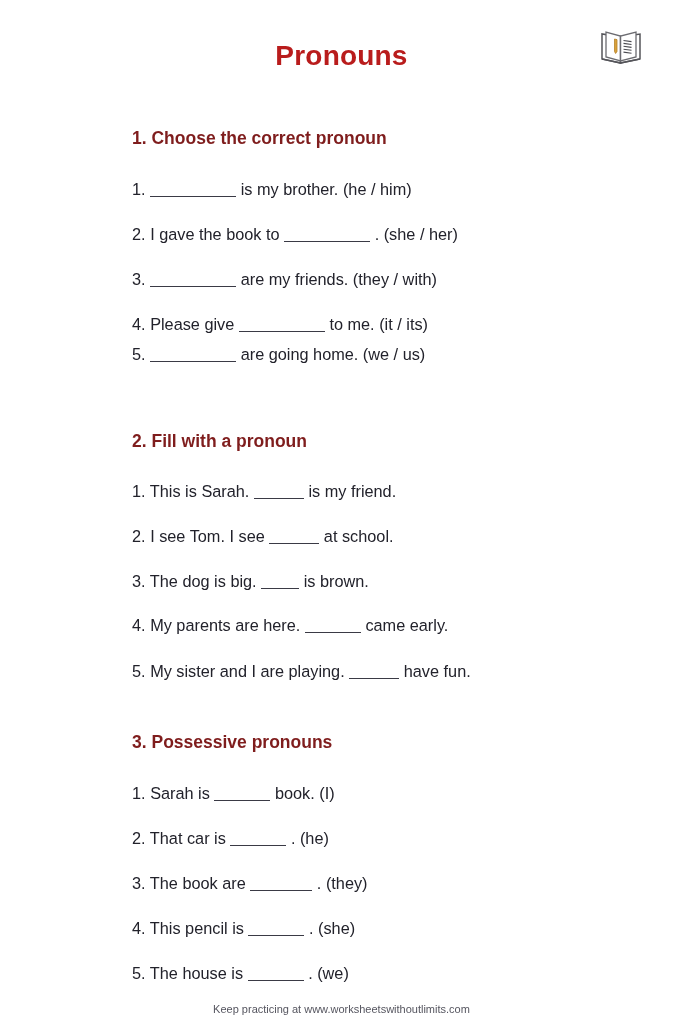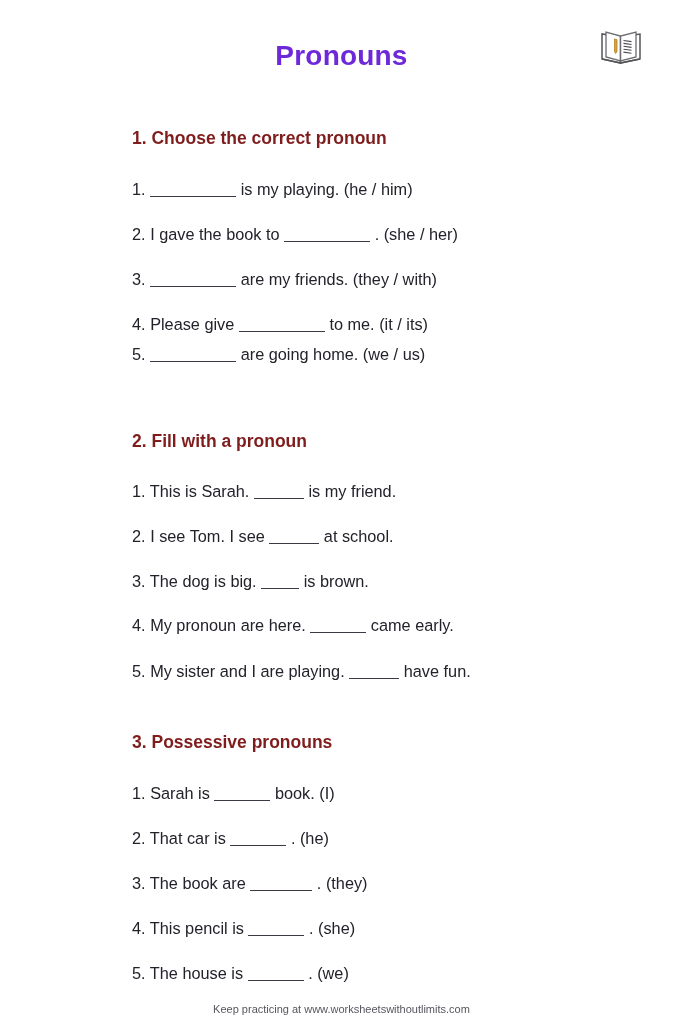--- a/index.html
+++ b/index.html
@@ -22,21 +22,21 @@
     height: 92px;
   }
   .worksheet-title {
     position: absolute;
     left: 0; right: 0;
     top: 40px;
     text-align: center;
     font-size: 28px;
     font-weight: bold;
     letter-spacing: 0.2px;
-    color: #6d28d9;
+    color: #b91c1c;
   }
   .book-icon {
     position: absolute;
     right: 40px;
     top: 26px;
     width: 44px;
     height: 40px;
   }
   .section {
     margin: 0;
@@ -111,21 +111,21 @@
   </div>
 </div>
 
 <div class="section">
   <div class="row section-title" style="top:128px">1. Choose the correct pronoun</div>
 
   <div class="row question" style="top:181px">
     <span>1.</span>
     <span></span>
     <span class="blank w-long"></span>
-    <span>is my playing. (he / him)</span>
+    <span>is my brother. (he / him)</span>
   </div>
 
   <div class="row question" style="top:226px">
     <span>2.</span>
     <span>I gave the book to</span>
     <span class="blank w-long"></span>
     <span>. (she / her)</span>
   </div>
 
   <div class="row question" style="top:271px">
@@ -169,21 +169,21 @@
 
   <div class="row question" style="top:573px">
     <span>3.</span>
     <span>The dog is big.</span>
     <span class="blank w-short"></span>
     <span>is brown.</span>
   </div>
 
   <div class="row question" style="top:617px">
     <span>4.</span>
-    <span>My pronoun are here.</span>
+    <span>My parents are here.</span>
     <span class="blank w-poss"></span>
     <span>came early.</span>
   </div>
 
   <div class="row question" style="top:663px">
     <span>5.</span>
     <span>My sister and I are playing.</span>
     <span class="blank w-mid"></span>
     <span>have fun.</span>
   </div>

